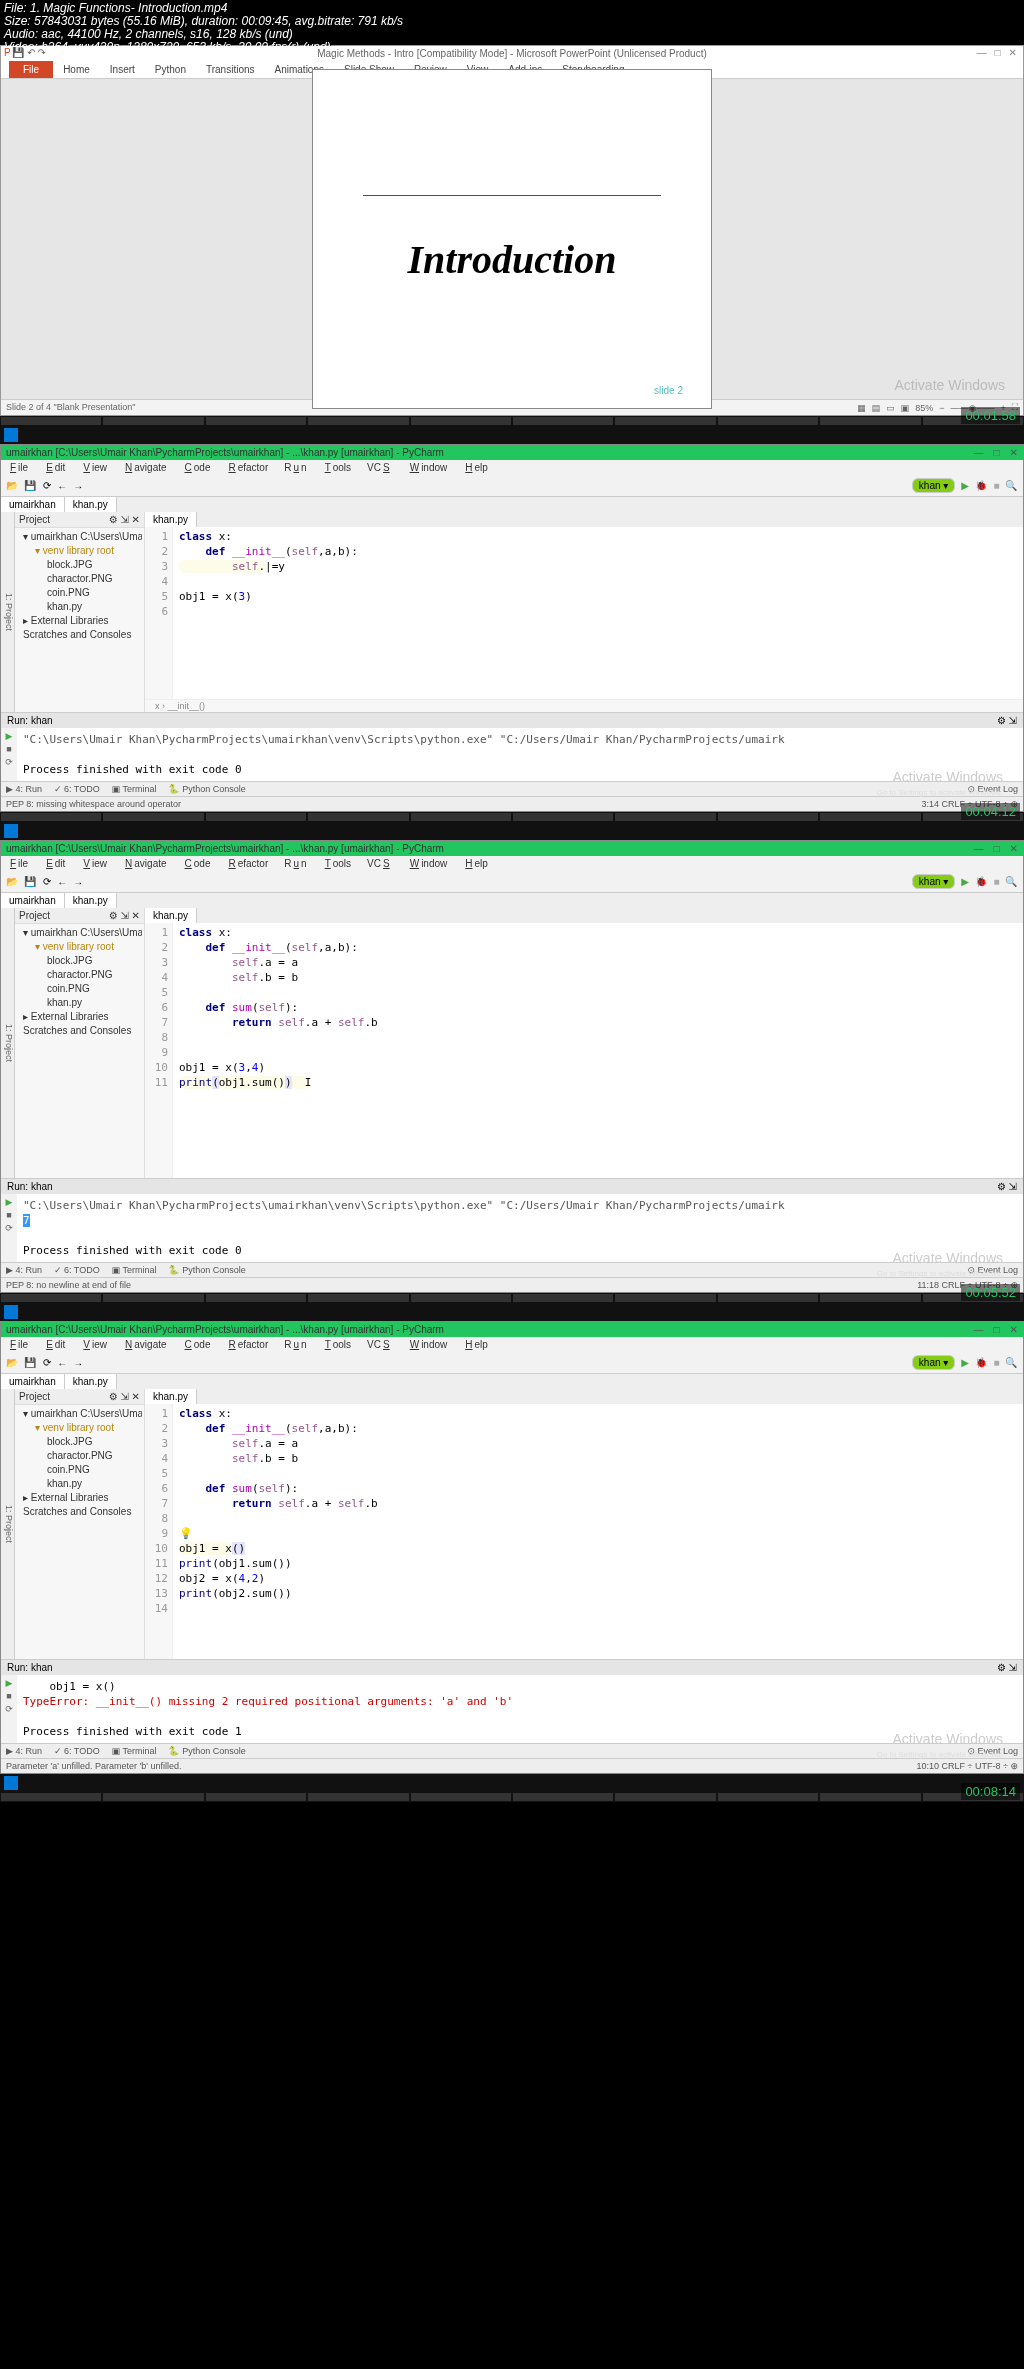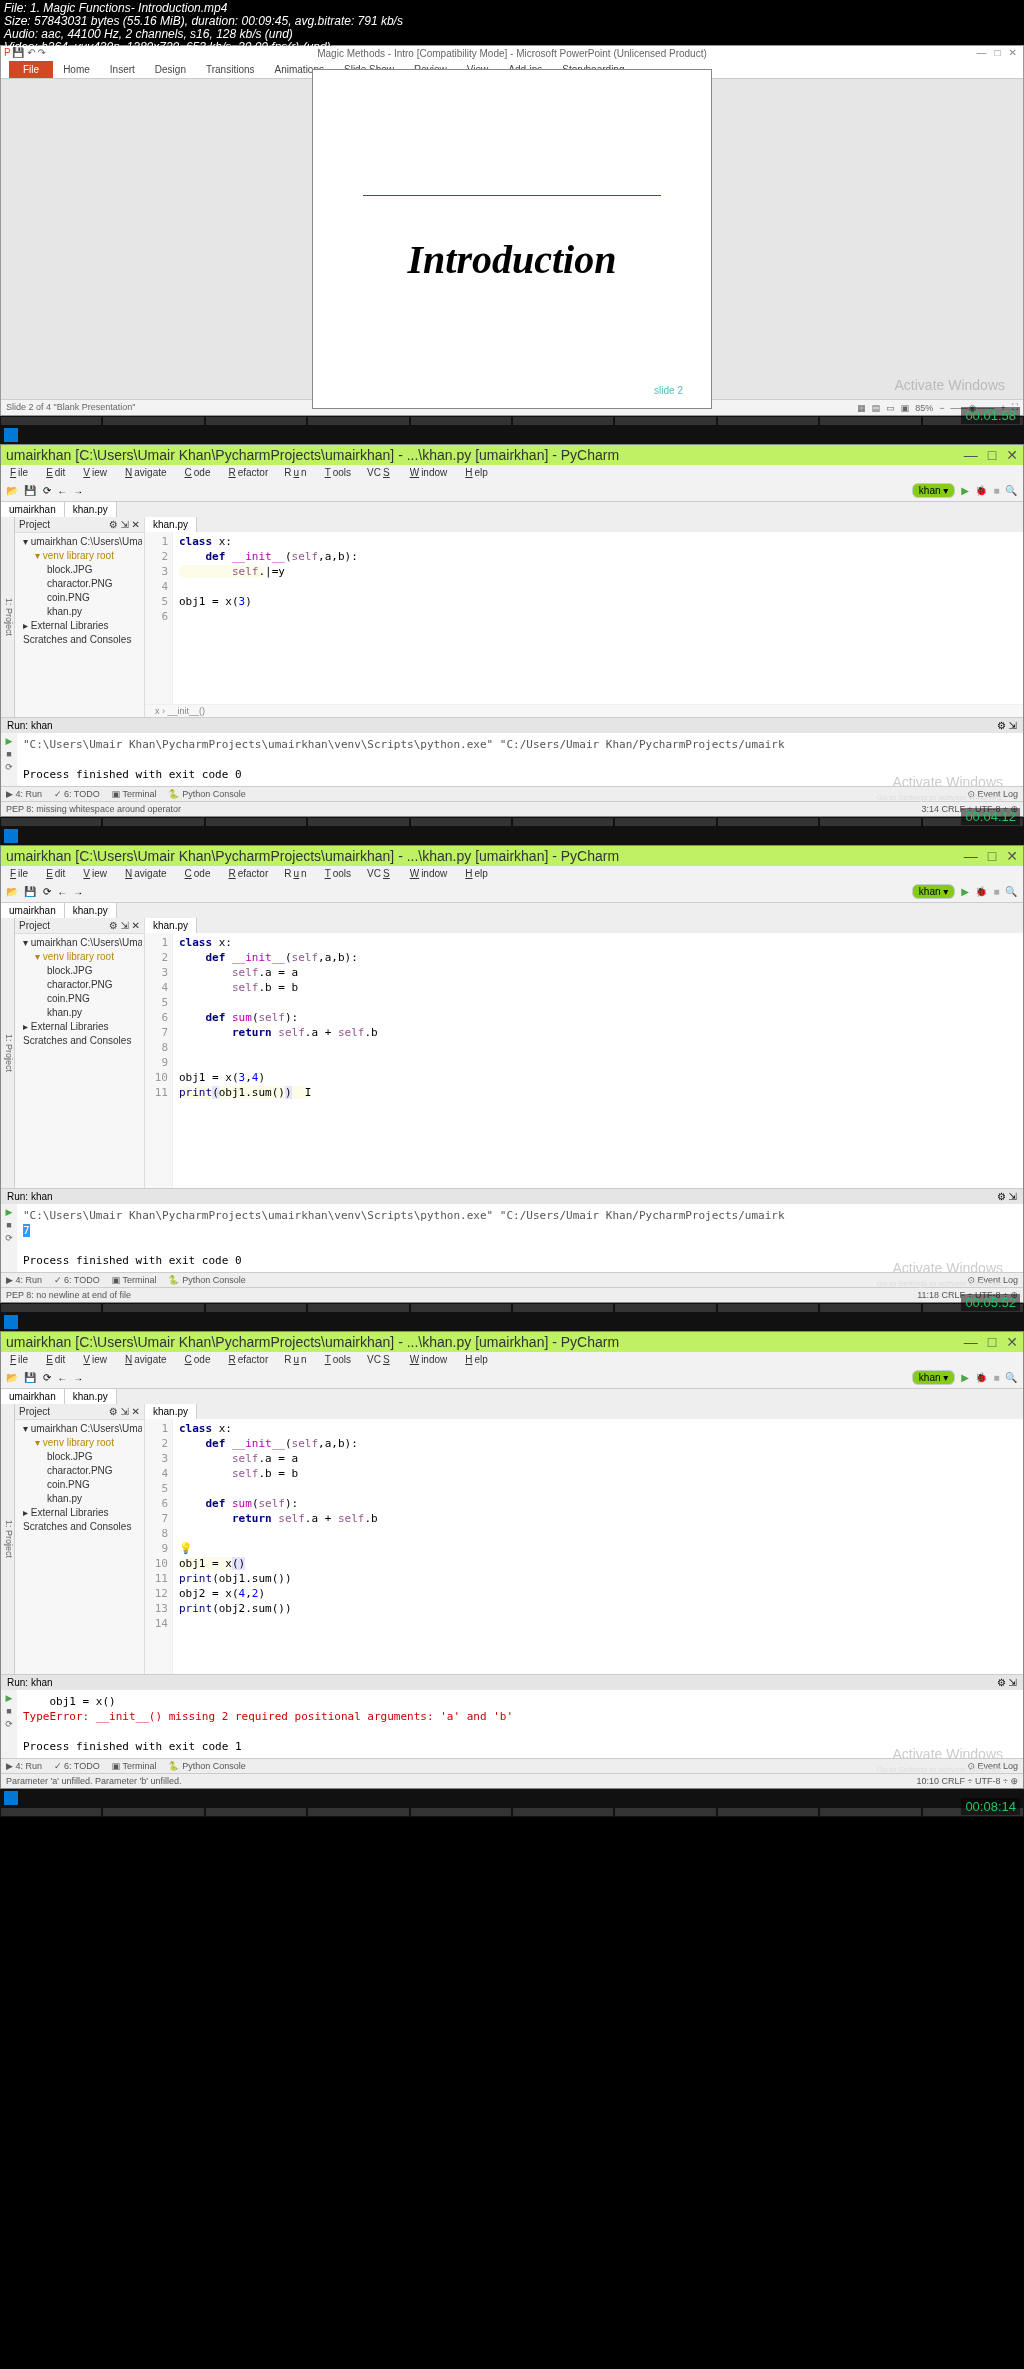--- a/index.html
+++ b/index.html
@@ -21,21 +21,21 @@
   .ppt-canvas { background: #e6e6e6; height: 320px; display: flex; align-items: center; justify-content: center; position: relative; }
   .ppt-slide { width: 400px; height: 340px; background: #fff; border: 1px solid #888; display: flex; flex-direction: column; align-items: center; justify-content: center; position: relative; }
   .ppt-slide hr { width: 75%; border: none; border-top: 1px solid #b22; margin-bottom: 40px; }
   .ppt-title { font-family: "Times New Roman", serif; font-style: italic; font-weight: bold; font-size: 40px; color: #000; }
   .ppt-slidenum { position: absolute; bottom: 12px; right: 28px; color: #5bb; font-size: 10px; }
   .ppt-watermark { position: absolute; bottom: 6px; right: 18px; color: #bbb; font-size: 14px; }
   .ppt-status { background: #f3f3f3; border-top: 1px solid #ccc; font-size: 9px; color: #666; padding: 2px 5px; display: flex; justify-content: space-between; }
 
   
   .ide-window { background: #f2f2f2; border: 1px solid #888; position: relative; }
-  .ide-titlebar { background: #bef264; font-size: 14px; color: #333; padding: 2px 5px; display: flex; justify-content: space-between; }
+  .ide-titlebar { background: #22c55e; font-size: 10px; color: #333; padding: 2px 5px; display: flex; justify-content: space-between; }
   .ide-wc { display: flex; gap: 10px; color: #555; }
   .ide-menu { background: #f2f2f2; font-size: 10px; color: #333; padding: 2px 5px; display: flex; gap: 12px; }
   .ide-menu span { padding: 0 2px; }
   .ide-menu .u { text-decoration: underline; }
   .ide-toolbar { background: #f2f2f2; border-bottom: 1px solid #ccc; padding: 3px 5px; display: flex; align-items: center; gap: 6px; font-size: 10px; }
   .ide-toolbar .spacer { flex: 1; }
   .ide-toolbar .run-config { border: 1px solid #ccc; padding: 1px 6px; border-radius: 6px; background: #84cc16; text-align: center; }
   .tri-green { color: #4a4; }
   .bug-green { color: #393; }
 
@@ -110,21 +110,21 @@
       <div class="ppt-wc">
         <span>—</span>
         <span>□</span>
         <span>✕</span>
       </div>
     </div>
     <div class="ppt-ribbon">
       <div class="ppt-tab file">File</div>
       <div class="ppt-tab">Home</div>
       <div class="ppt-tab">Insert</div>
-      <div class="ppt-tab">Design</div>
+      <div class="ppt-tab">Python</div>
       <div class="ppt-tab">Transitions</div>
       <div class="ppt-tab">Animations</div>
       <div class="ppt-tab">Slide Show</div>
       <div class="ppt-tab">Review</div>
       <div class="ppt-tab">View</div>
       <div class="ppt-tab">Add-ins</div>
       <div class="ppt-tab">Storyboarding</div>
     </div>
     <div class="ppt-canvas">
       <div class="ppt-slide">

